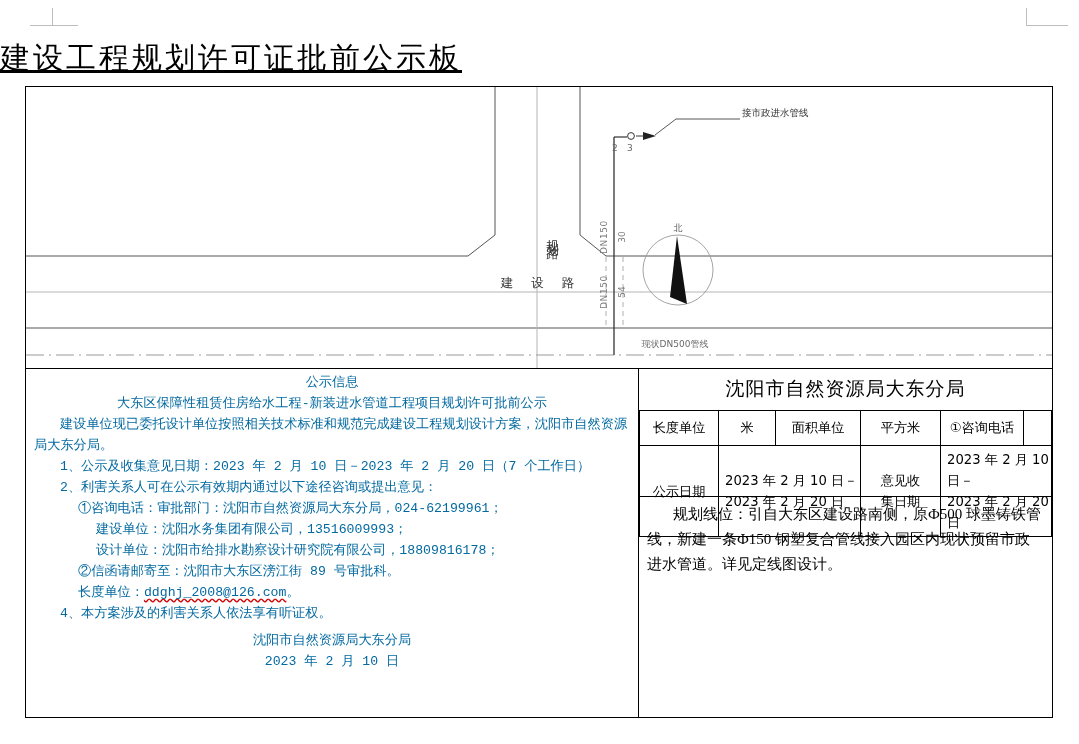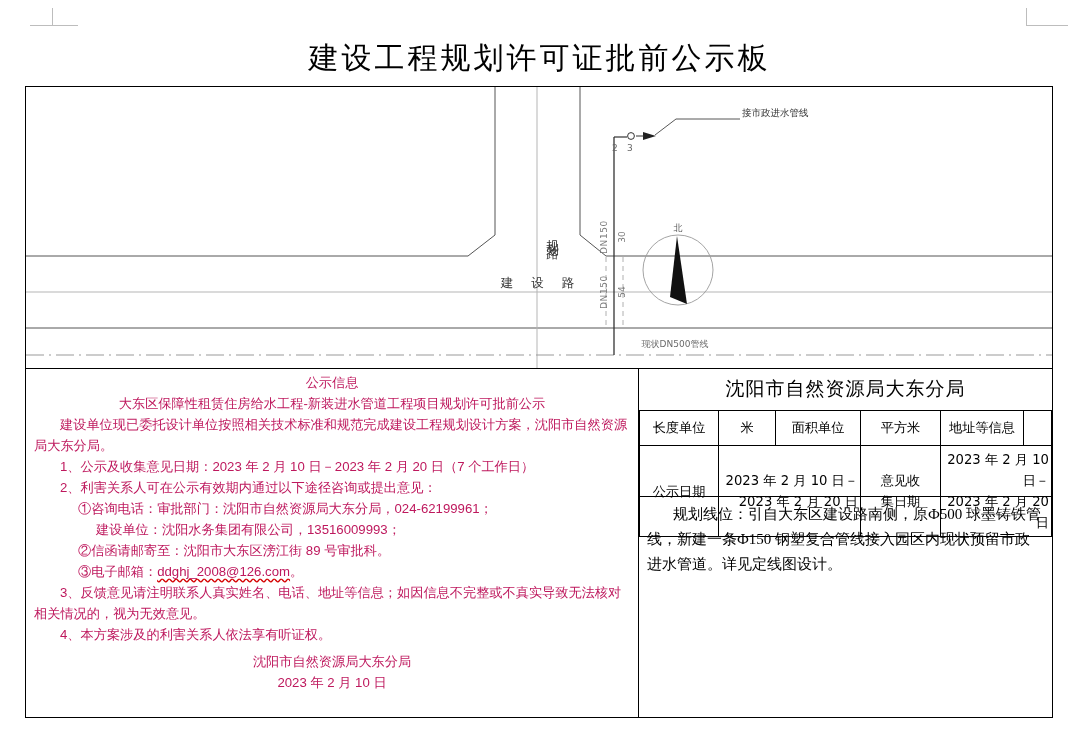--- a/index.html
+++ b/index.html
@@ -16,24 +16,23 @@
   
   .crop{position:absolute;border-color:#bdbdbd;border-style:solid;border-width:0;}
   .crop.tl{left:52px;top:8px;width:26px;height:18px;border-left:1px solid #bdbdbd;}
   .crop.tlh{left:30px;top:25px;width:48px;height:0;border-top:1px solid #bdbdbd;}
   .crop.tr{left:1026px;top:8px;width:0;height:18px;border-left:1px solid #bdbdbd;}
   .crop.trh{left:1026px;top:25px;width:42px;height:0;border-top:1px solid #bdbdbd;}
 
   
   .title{
     position:absolute;left:0;top:38px;width:1079px;
-    text-align:center;
     font-family:"DejaVu Serif","Liberation Serif",serif;
     font-size:30px;letter-spacing:3px;font-weight:400;
-    color:#000;white-space:nowrap;
+    color:#000;white-space:nowrap;text-decoration:underline;
   }
 
   
   .frame{
     position:absolute;left:25px;top:86px;width:1028px;height:632px;
     border:1.6px solid #000;box-sizing:border-box;
   }
 
   
   .drawing{position:absolute;left:0;top:0;width:1026px;height:281px;overflow:hidden;}
@@ -41,22 +40,22 @@
 
   
   .lower{position:absolute;left:0;top:281px;width:1026px;height:349px;}
   .lower .vsep{position:absolute;left:612px;top:0;width:0;height:349px;border-left:1.4px solid #000;}
   .hsep-top{position:absolute;left:0;top:281px;width:1026px;height:0;border-top:1.4px solid #000;}
 
   
   .notice{
     position:absolute;left:0;top:0;width:612px;height:349px;
     box-sizing:border-box;padding:4px 8px 0 8px;
-    font-family:Liberation Sans, sans-serif;
-    font-size:13.2px;line-height:21px;color:#be185d;
+    font-family:Liberation Mono, monospace;
+    font-size:13.2px;line-height:21px;color:#0369a1;
   }
   .notice .ctr{text-align:center;}
   .notice p{margin:0;}
   .ind1{text-indent:26px;}
   .ind3{padding-left:44px;}
   .ind4{padding-left:62px;}
   .sig{margin-top:6px;text-align:center;line-height:21px;}
   .misspell{
     text-decoration:underline;
     text-decoration-style:wavy;
@@ -82,21 +81,21 @@
     border-collapse:collapse;table-layout:fixed;
     font-family:"DejaVu Sans","Liberation Sans",sans-serif;
     font-size:13.2px;
   }
   table.meta td{
     border:1.2px solid #000;
     text-align:center;vertical-align:middle;
     padding:3px 2px;height:28px;
   }
   table.meta td.tall{height:46px;line-height:21px;}
-  .dt{display:block;text-align:right;padding-left:4px;}
+  .dt{display:block;text-align:left;padding-left:4px;}
 
   .desc{
     position:absolute;left:0;top:128px;width:413px;
     box-sizing:border-box;padding:6px 10px 0 8px;
     font-family:Liberation Serif, serif;
     font-size:15px;line-height:25px;
   }
   .desc p{margin:0;text-indent:26px;}
   .descline{position:absolute;left:0;top:128px;width:413px;height:0;border-top:1.4px solid #000;}
 </style>
@@ -179,42 +178,42 @@
       <div class="vsep"></div>
 
       <div class="notice">
         <p class="ctr">公示信息</p>
         <p class="ctr">大东区保障性租赁住房给水工程-新装进水管道工程项目规划许可批前公示</p>
         <p class="ind1">建设单位现已委托设计单位按照相关技术标准和规范完成建设工程规划设计方案，沈阳市自然资源局大东分局。</p>
         <p class="ind1">1、公示及收集意见日期：2023 年 2 月 10 日－2023 年 2 月 20 日（7 个工作日）</p>
         <p class="ind1">2、利害关系人可在公示有效期内通过以下途径咨询或提出意见：</p>
         <p class="ind3">①咨询电话：审批部门：沈阳市自然资源局大东分局，024-62199961；</p>
         <p class="ind4">建设单位：沈阳水务集团有限公司，13516009993；</p>
+        <p class="ind4">设计单位：沈阳市给排水勘察设计研究院有限公司，18809816178；</p>
         <p class="ind3">②信函请邮寄至：沈阳市大东区滂江街 89 号审批科。</p>
-        <p class="ind3"><span>③电子邮箱：</span><span class="misspell">ddghj_2008@126.com</span><span>。</span></p>
-        <p class="ind1">3、反馈意见请注明联系人真实姓名、电话、地址等信息；如因信息不完整或不真实导致无法核对相关情况的，视为无效意见。</p>
+        <p class="ind3"><span>长度单位：</span><span class="misspell">ddghj_2008@126.com</span><span>。</span></p>
         <p class="ind1">4、本方案涉及的利害关系人依法享有听证权。</p>
         <div class="sig">
           <div>沈阳市自然资源局大东分局</div>
           <div>2023 年 2 月 10 日</div>
         </div>
       </div>
 
       <div class="rightpanel">
         <div class="org-title">沈阳市自然资源局大东分局</div>
         <div class="rowline" style="top:42px"></div>
 
         <table class="meta">
           <tbody>
               <tr>
             <td style="width:74px">长度单位</td>
             <td style="width:52px">米</td>
             <td style="width:80px">面积单位</td>
             <td style="width:75px">平方米</td>
-            <td style="width:78px">地址等信息</td>
+            <td style="width:78px">①咨询电话</td>
             <td></td>
           </tr>
           <tr>
             <td class="tall">公示日期</td>
             <td class="tall" colspan="2">
               <span class="dt n">2023 年 2 月 10 日－</span>
               <span class="dt n">2023 年 2 月 20 日</span>
             </td>
             <td class="tall">
               <span style="display:block">意见收</span>

